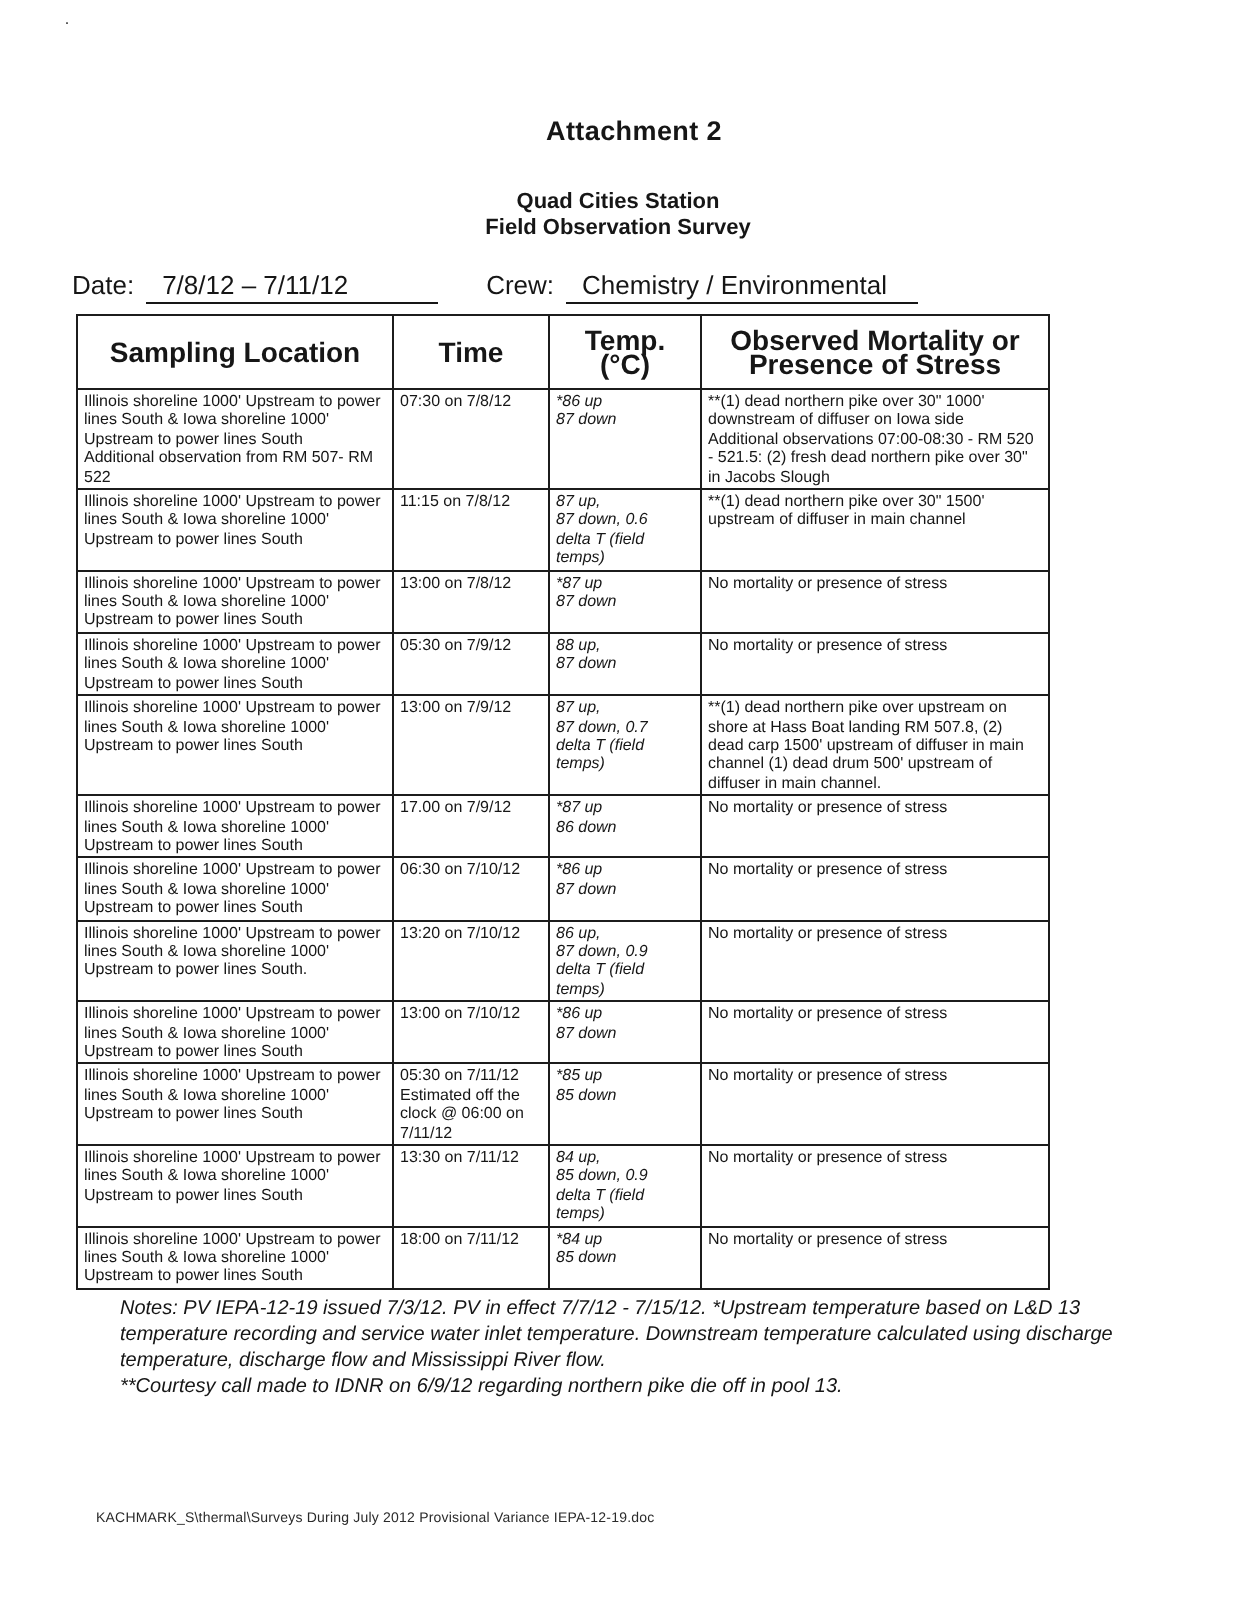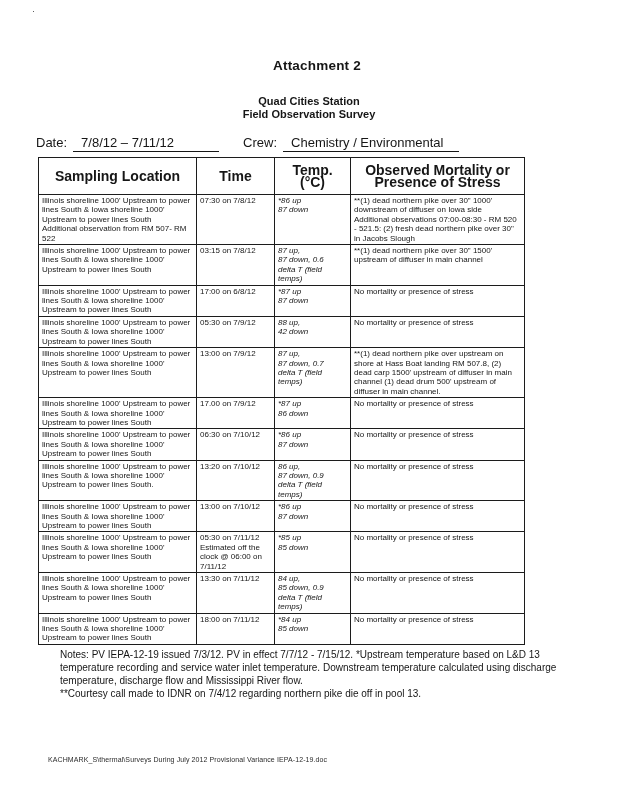--- a/index.html
+++ b/index.html
@@ -67,20 +67,21 @@
     font-size:8px;
     line-height:9.4px;
     padding:1px 3px 1px 3px;
     margin-left:13px;
   }
   td.temp{padding-left:4px;font-style:italic;}
   .notes{
     margin:3px 26px 0 60px;
     font-size:10px;
     line-height:13px;
+    font-style:italic;
   }
   .footer{
     position:absolute;
     left:48px;top:756px;
     font-size:7px;
     color:#2a2a2a;
     letter-spacing:.1px;
   }
 </style>
 </head>
@@ -123,39 +124,39 @@
         <td class="loc">Illinois shoreline 1000' Upstream to power lines South &amp; Iowa shoreline 1000' Upstream to power lines South
 Additional observation from RM 507- RM 522</td>
         <td class="time">07:30 on 7/8/12</td>
         <td class="temp">*86 up
 87 down</td>
         <td class="obsv">**(1) dead northern pike over 30" 1000' downstream of diffuser on Iowa side
 Additional observations 07:00-08:30 - RM 520 - 521.5: (2) fresh dead northern pike over 30" in Jacobs Slough</td>
       </tr>
       <tr>
         <td class="loc">Illinois shoreline 1000' Upstream to power lines South &amp; Iowa shoreline 1000' Upstream to power lines South</td>
-        <td class="time">03:15 on 7/8/12</td>
+        <td class="time">11:15 on 7/8/12</td>
         <td class="temp">87 up,
 87 down, 0.6
 delta T (field
 temps)</td>
         <td class="obsv">**(1) dead northern pike over 30" 1500' upstream of diffuser in main channel</td>
       </tr>
       <tr>
         <td class="loc">Illinois shoreline 1000' Upstream to power lines South &amp; Iowa shoreline 1000' Upstream to power lines South</td>
-        <td class="time">17:00 on 6/8/12</td>
+        <td class="time">13:00 on 7/8/12</td>
         <td class="temp">*87 up
 87 down</td>
         <td class="obsv">No mortality or presence of stress</td>
       </tr>
       <tr>
         <td class="loc">Illinois shoreline 1000' Upstream to power lines South &amp; Iowa shoreline 1000' Upstream to power lines South</td>
         <td class="time">05:30 on 7/9/12</td>
         <td class="temp">88 up,
-42 down</td>
+87 down</td>
         <td class="obsv">No mortality or presence of stress</td>
       </tr>
       <tr>
         <td class="loc">Illinois shoreline 1000' Upstream to power lines South &amp; Iowa shoreline 1000' Upstream to power lines South</td>
         <td class="time">13:00 on 7/9/12</td>
         <td class="temp">87 up,
 87 down, 0.7
 delta T (field
 temps)</td>
         <td class="obsv">**(1) dead northern pike over upstream on shore at Hass Boat landing RM 507.8, (2) dead carp 1500' upstream of diffuser in main channel (1) dead drum 500' upstream of diffuser in main channel.</td>
@@ -214,18 +215,18 @@
         <td class="time">18:00 on 7/11/12</td>
         <td class="temp">*84 up
 85 down</td>
         <td class="obsv">No mortality or presence of stress</td>
       </tr>
     </tbody>
   </table>
 
   <div class="notes">
     <div>Notes: PV IEPA-12-19 issued 7/3/12. PV in effect 7/7/12 - 7/15/12. *Upstream temperature based on L&amp;D 13 temperature recording and service water inlet temperature. Downstream temperature calculated using discharge temperature, discharge flow and Mississippi River flow.</div>
-    <div>**Courtesy call made to IDNR on 7/4/12 regarding northern pike die off in pool 13.</div>
+    <div>**Courtesy call made to IDNR on 6/9/12 regarding northern pike die off in pool 13.</div>
   </div>
 
   <div class="footer">KACHMARK_S\thermal\Surveys During July 2012 Provisional Variance IEPA-12-19.doc</div>
 
 </div>
 
 </body></html>

